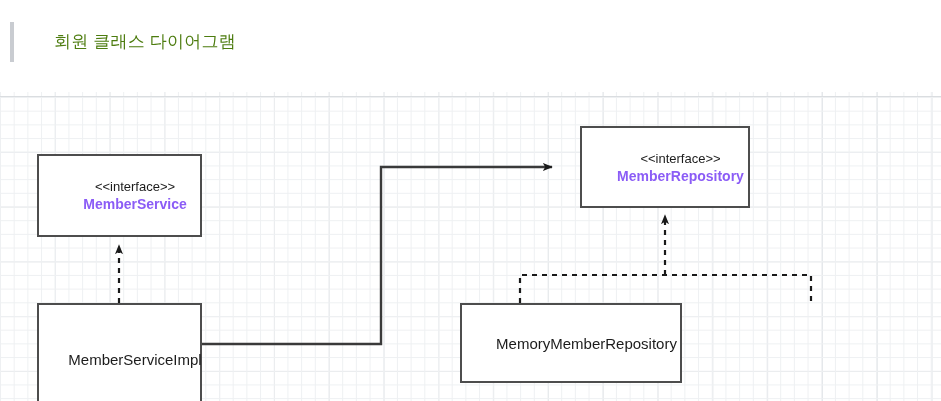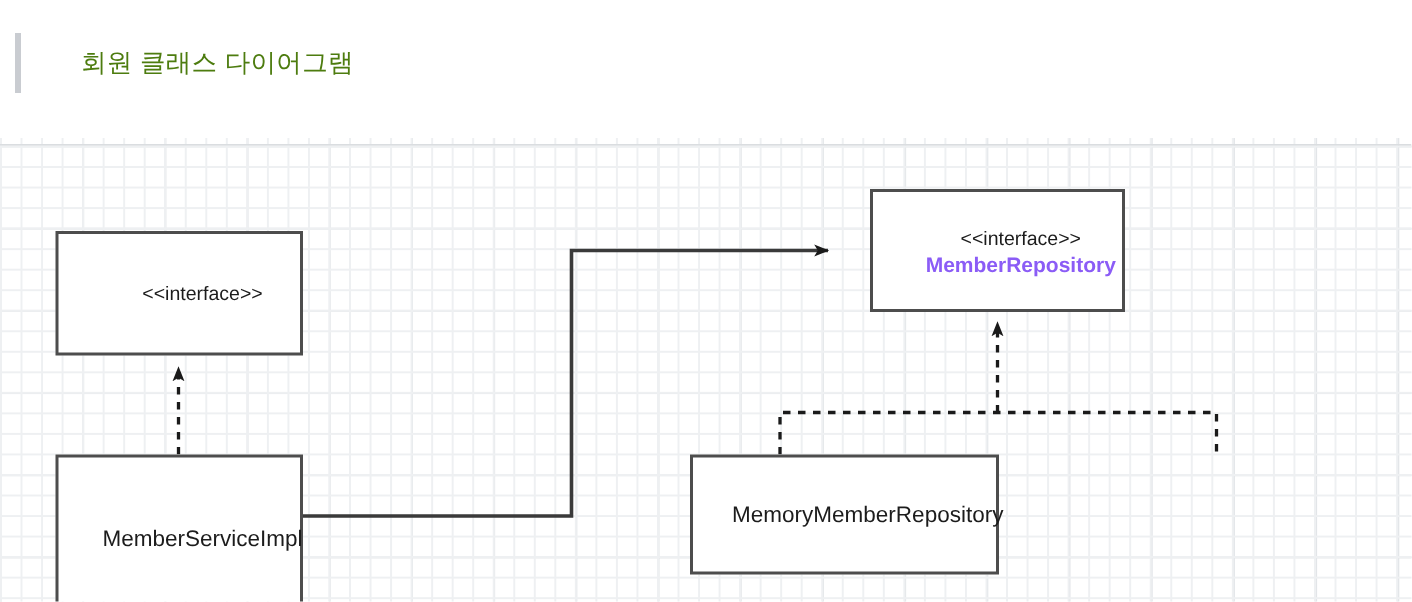--- a/index.html
+++ b/index.html
@@ -143,28 +143,29 @@
     </g>
 
     <g>
       <path d="M520,211 L520,183 L811,183 L811,211" fill="none" stroke="#1a1a1a" stroke-width="2.2" stroke-dasharray="5,5"></path>
       <line x1="665" y1="183" x2="665" y2="123" stroke="#1a1a1a" stroke-width="2.2" stroke-dasharray="5,5" marker-end="url(#arrowSolid)"></line>
     </g>
   </svg>
 
   <div class="uml-box" style="left:37px; top:62px; width:165px; height:83px;">
     <div class="stereotype">&lt;&lt;interface&gt;&gt;</div>
+    <div class="classname">MemberService</div>
   </div>
 
   <div class="uml-box" style="left:580px; top:34px; width:170px; height:82px;">
     <div class="stereotype">&lt;&lt;interface&gt;&gt;</div>
     <div class="classname">MemberRepository</div>
   </div>
 
   <div class="uml-box" style="left:37px; top:211px; width:165px; height:112px; ">
     <div class="plainname">MemberServiceImpl</div>
   </div>
 
-  <div class="uml-box" style="left:460px; top:211px; width:206px; height:80px;align-items:center;">
+  <div class="uml-box" style="left:460px; top:211px; width:222px; height:80px;align-items:center;">
     <div class="plainname">MemoryMemberRepository</div>
   </div>
 
 </div>
 
 </body></html>

